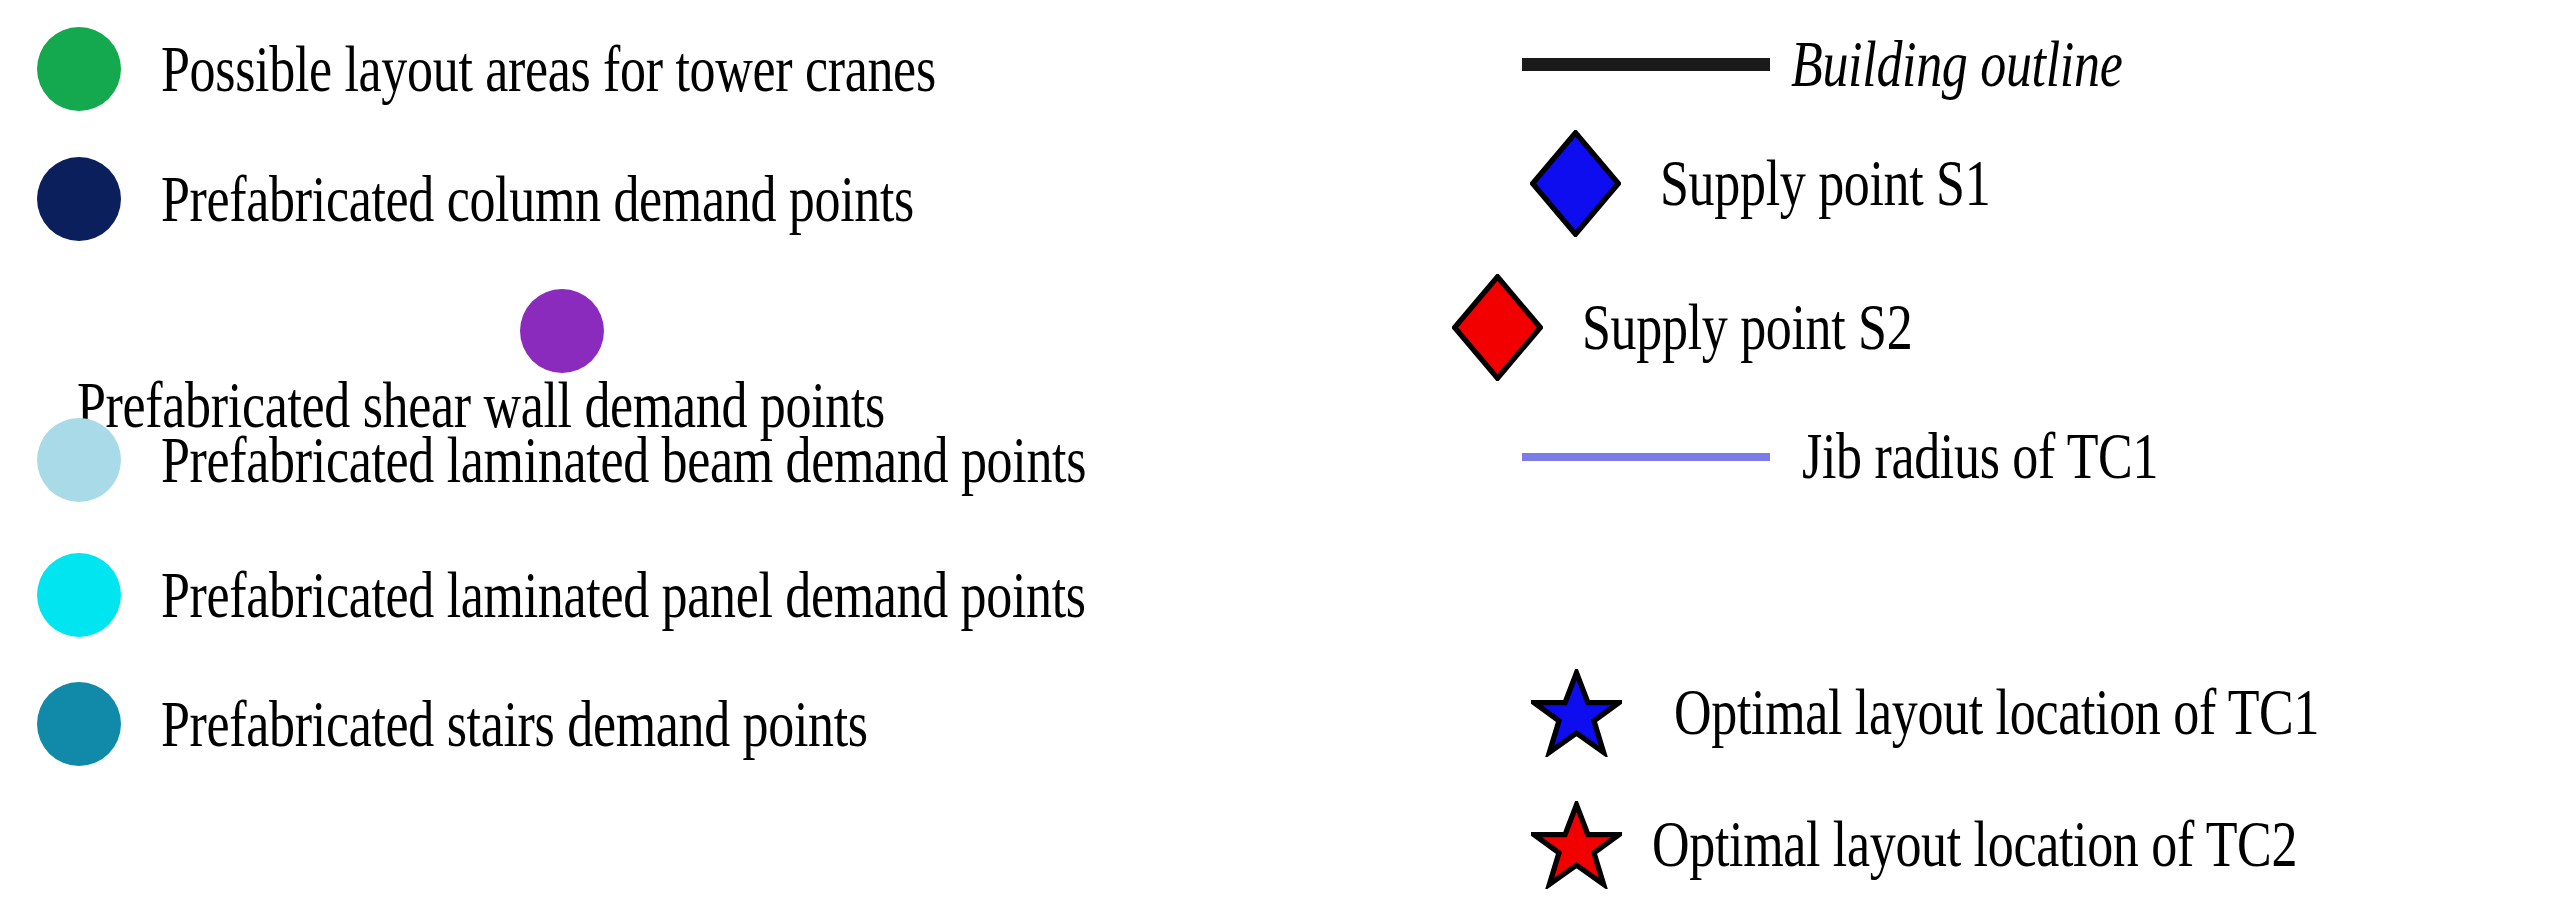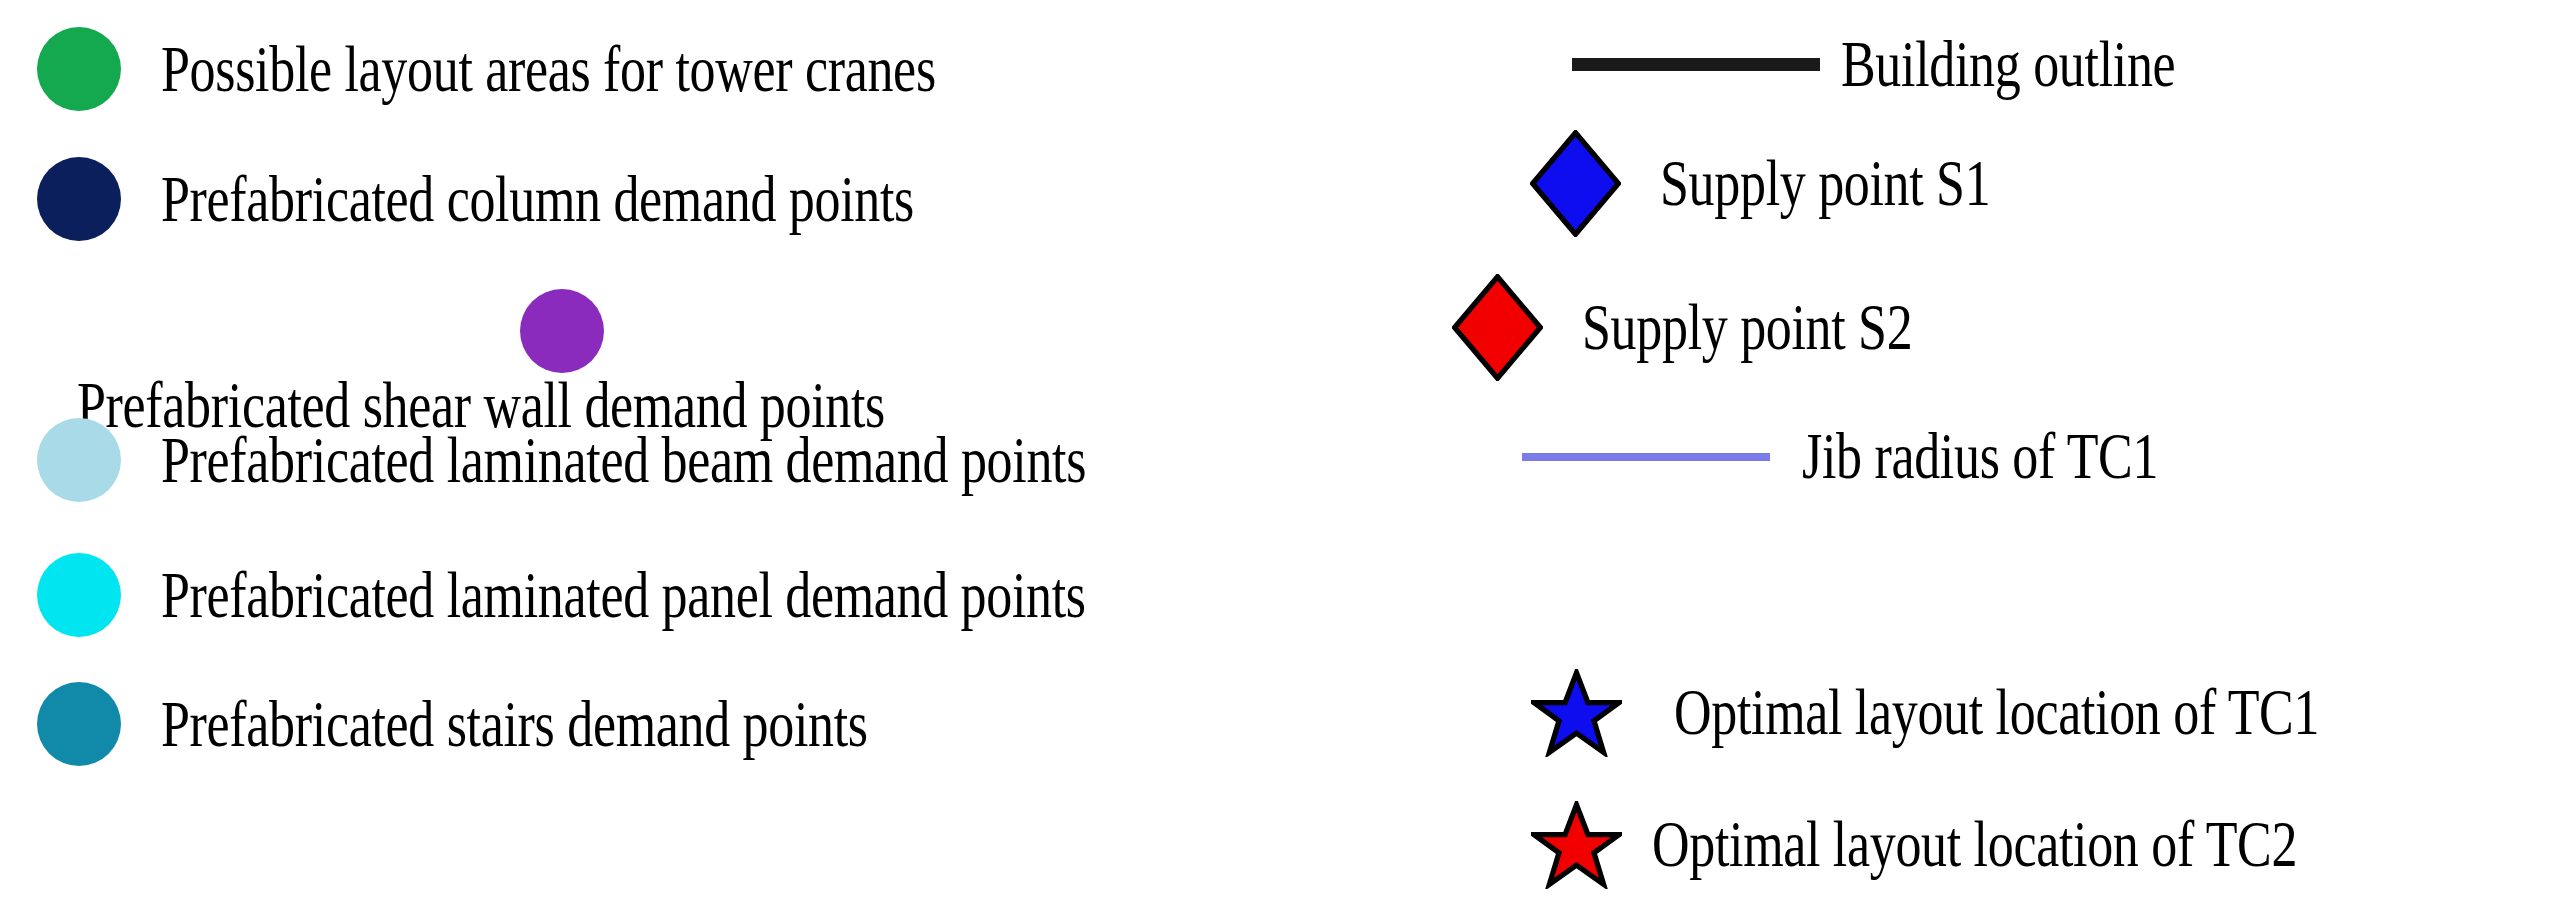--- a/index.html
+++ b/index.html
@@ -104,21 +104,21 @@
     <span class="legend-label label-left" style="margin-left:40px;">Prefabricated laminated panel demand points</span>
   </div>
 
   <div class="legend-row col-left" style="left:37px; top:682px;">
     <span class="marker-well" style="width:84px;height:84px;">
       <span class="dot" style="width:84px;height:84px;background:#118AAA;"></span>
     </span>
     <span class="legend-label label-left" style="margin-left:40px;">Prefabricated stairs demand points</span>
   </div>
 
-  <div class="legend-row col-right" style="left:1572px; top:32px;">
+  <div class="legend-row col-right" style="left:1522px; top:32px;font-style:italic;">
     <span class="marker-well" style="width:248px;height:62px;">
       <span class="swatch-line" style="width:248px;height:12.3px;background:#1A1A1A;"></span>
     </span>
     <span class="legend-label label-right" style="margin-left:21px;">Building outline</span>
   </div>
 
   <div class="legend-row col-right" style="left:1522px; top:130px;text-align:center;">
     <span class="marker-well" style="width:106px;height:107px;">
       <svg class="diamond-svg" width="91" height="107" viewBox="0 0 104 122">
         <polygon points="52,3 101,61 52,119 3,61" fill="#0D0DEF" stroke="#000000" stroke-width="6"></polygon>

